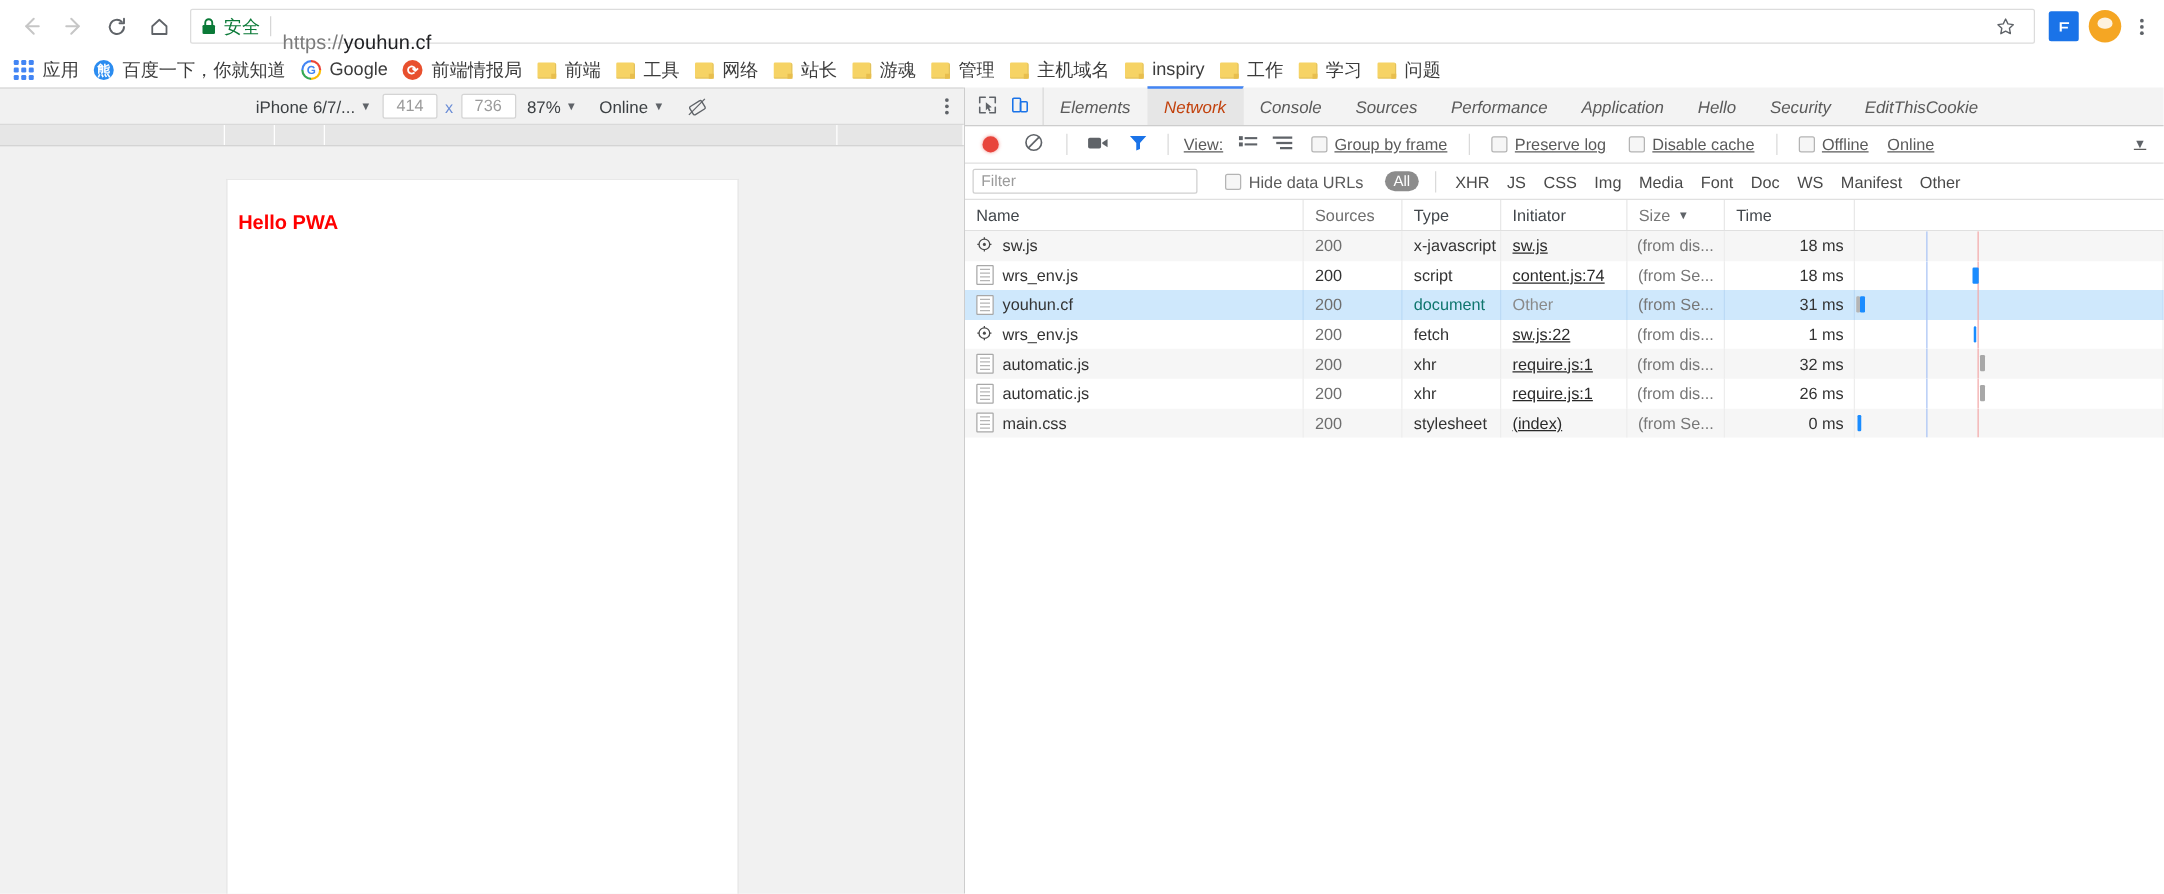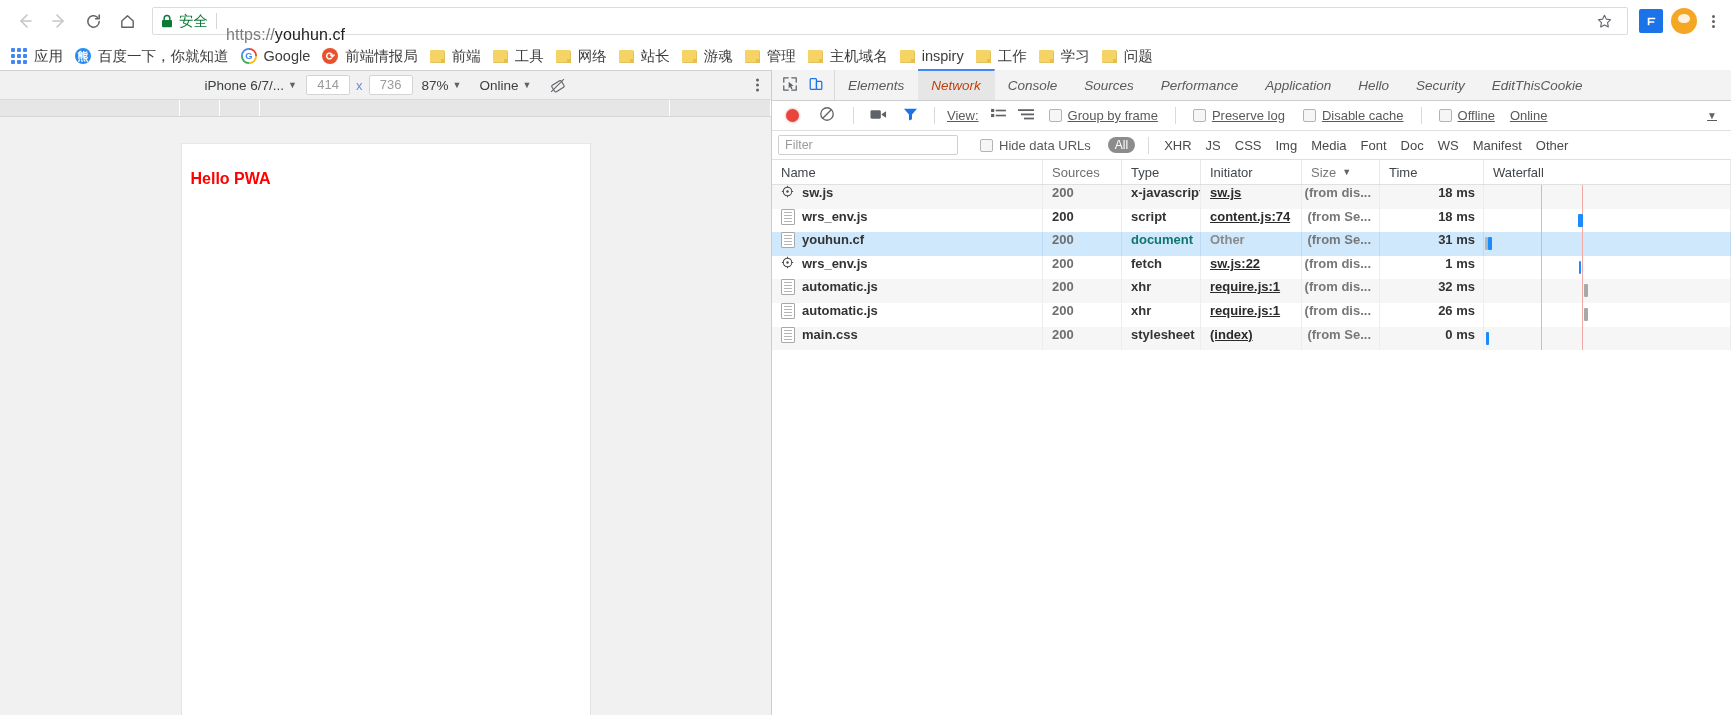--- a/index.html
+++ b/index.html
@@ -290,23 +290,23 @@
     display:flex; align-items:center; padding-left: 9px;
     border-right: 1px solid #e8e8e8;
   }
   .net-row {
     display: flex; height: 23.6px; align-items: stretch;
     font-size: 13px; color: #333;
   }
   .net-row.odd { background: #f6f6f6; }
   .net-row.selected { background: #cfe8fc; }
   .net-row .td {
-    display:flex; align-items:flex-start; padding-left: 9px;
+    display:flex; align-items:center; padding-left: 9px;
     border-right: 1px solid #ededed;
-    overflow: hidden; white-space: nowrap; font-weight: bold;
+    overflow: hidden; white-space: nowrap;
   }
   .c-name { width: 271px; }
   .c-status { width: 79px; color:#6e6e6e; }
   .c-type { width: 79px; }
   .c-initiator { width: 101px; }
   .c-size { width: 78px; color:#777; justify-content: flex-end; padding-right: 8px; }
   .c-time { width: 104px; justify-content: flex-end; padding-right: 8px; }
   .c-wf { flex: 1; position: relative; }
 
   .type-ico {
@@ -626,21 +626,20 @@
         <div class="net-head">
           <div class="th c-name">Name</div>
           <div class="th c-status">Sources</div>
           <div class="th c-type">Type</div>
           <div class="th c-initiator">Initiator</div>
           <div class="th c-size" style="justify-content:flex-start">
             <span>Size</span>
             <span class="head-sort">▼</span>
           </div>
           <div class="th c-time" style="justify-content:flex-start">Time</div>
-          <div class="th c-wf">Waterfall</div>
         </div>
 
         <div class="net-row odd">
           <div class="td c-name">
             <span class="type-ico" style="border:none;background:none">
               <svg width="13" height="13" viewBox="0 0 14 14" fill="none">
                   <circle cx="7" cy="7" r="4.6" stroke="#4a4a4a" stroke-width="1.1"></circle>
                   <circle cx="7" cy="7" r="1.3" fill="#4a4a4a"></circle>
                   <path d="M7 .9v1.6M7 11.5v1.6M.9 7h1.6M11.5 7h1.6" stroke="#4a4a4a" stroke-width="1.1"></path>
                 </svg>

